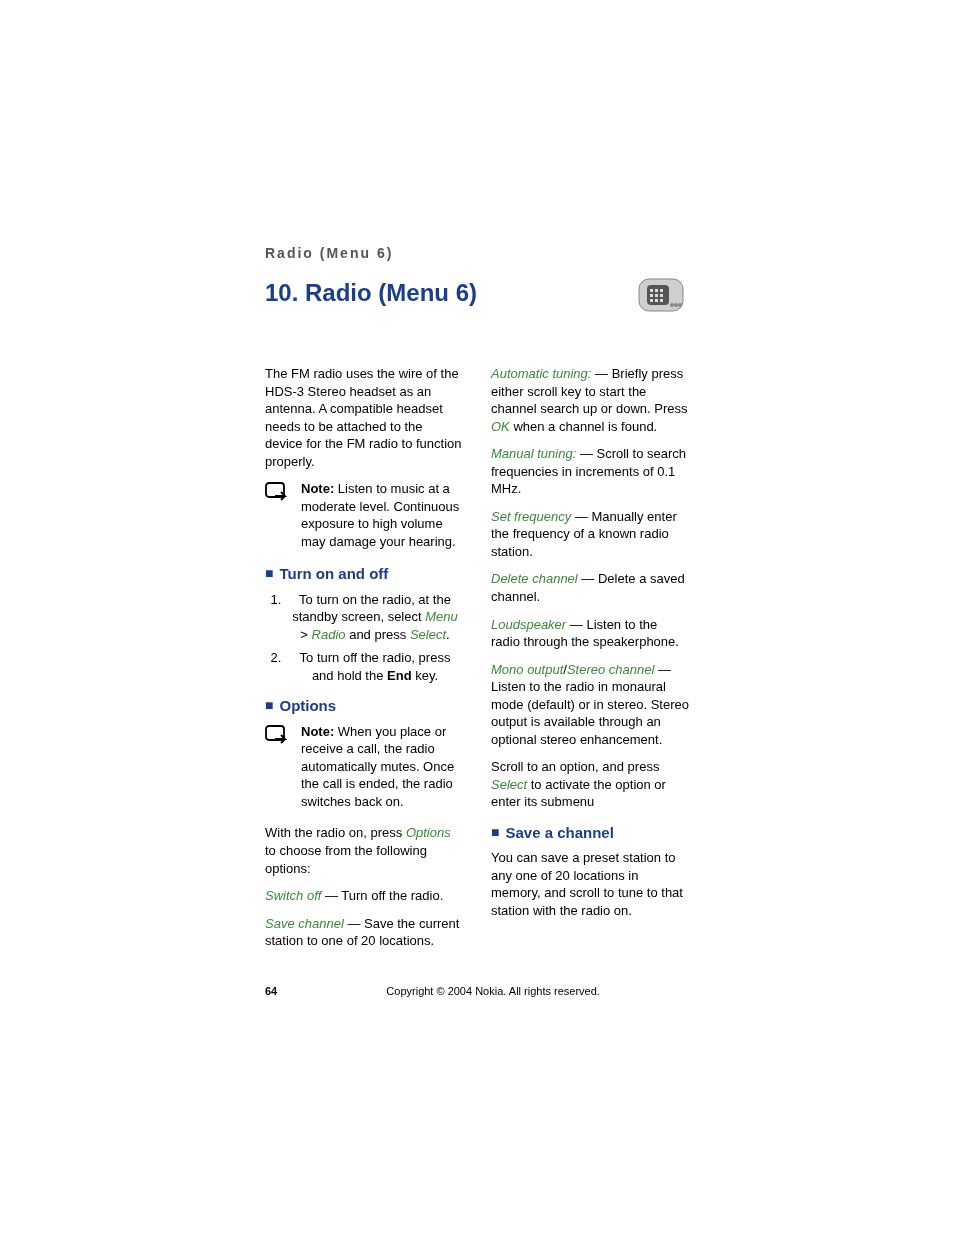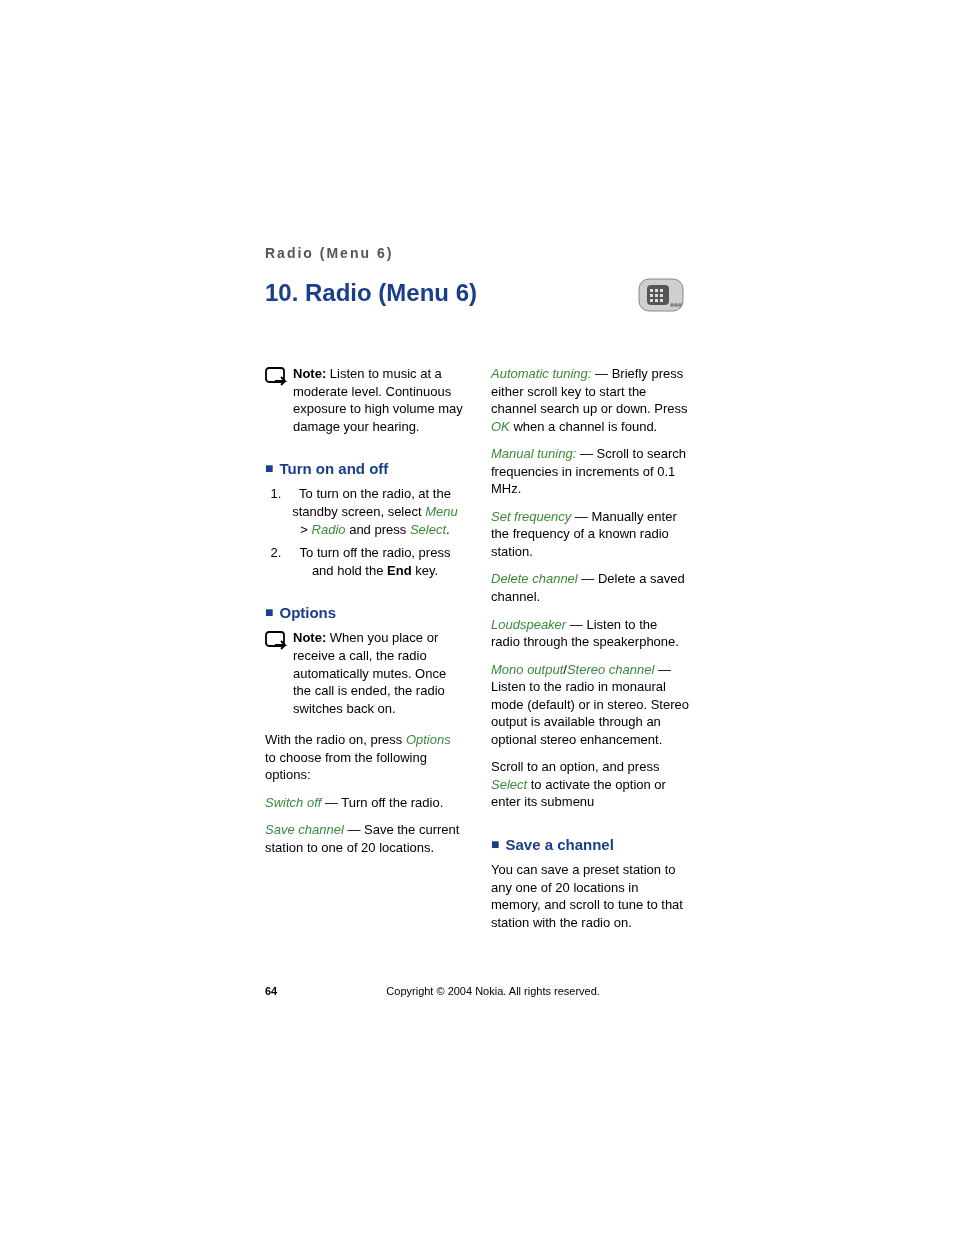--- a/index.html
+++ b/index.html
@@ -47,32 +47,32 @@
     gap: 28px;
     font-size: 13px;
     line-height: 1.35;
   }
   .col {
     flex: 1;
   }
   p { margin: 0 0 10px 0; }
   .note-block {
     display: flex;
-    gap: 4px;
+    gap: 12px;
     margin-bottom: 14px;
   }
   .note-icon {
     flex: 0 0 24px;
     padding-top: 2px;
   }
   .section-head {
     font-size: 15px;
     font-weight: bold;
     color: #1a3e8c;
-    margin: 24px 0 6px 0;
+    margin: 12px 0 6px 0;
   }
   .section-head .sq {
     color: #1a3e8c;
     font-size: 14px;
     margin-right: 6px;
     vertical-align: 1px;
   }
   ol {
     margin: 4px 0 12px 0;
     padding-left: 20px;
@@ -120,20 +120,21 @@
       </g>
       <circle cx="39" cy="30" r="2" fill="#888"></circle>
       <circle cx="43" cy="30" r="2" fill="#888"></circle>
       <circle cx="47" cy="30" r="2" fill="#888"></circle>
     </svg>
   </div>
 
   <div class="columns">
 
     <div class="col">
+      <p>The FM radio uses the wire of the HDS-3 Stereo headset as an antenna. A compatible headset needs to be attached to the device for the FM radio to function properly.</p>
 
       <div class="note-block">
         <div class="note-icon">
           <svg width="24" height="20" viewBox="0 0 24 20">
             <rect x="1" y="1" width="18" height="14" rx="3" fill="none" stroke="#000" stroke-width="1.8"></rect>
             <path d="M 10 14 L 20 14 L 16 10 M 20 14 L 16 18" fill="none" stroke="#000" stroke-width="1.8"></path>
           </svg>
         </div>
         <div>
           <b>Note:</b><span> Listen to music at a moderate level. Continuous exposure to high volume may damage your hearing.</span>

